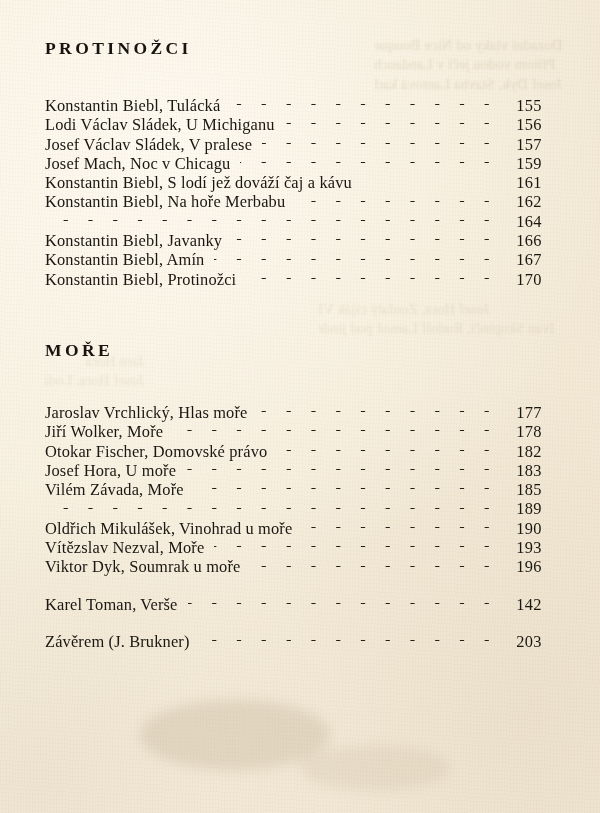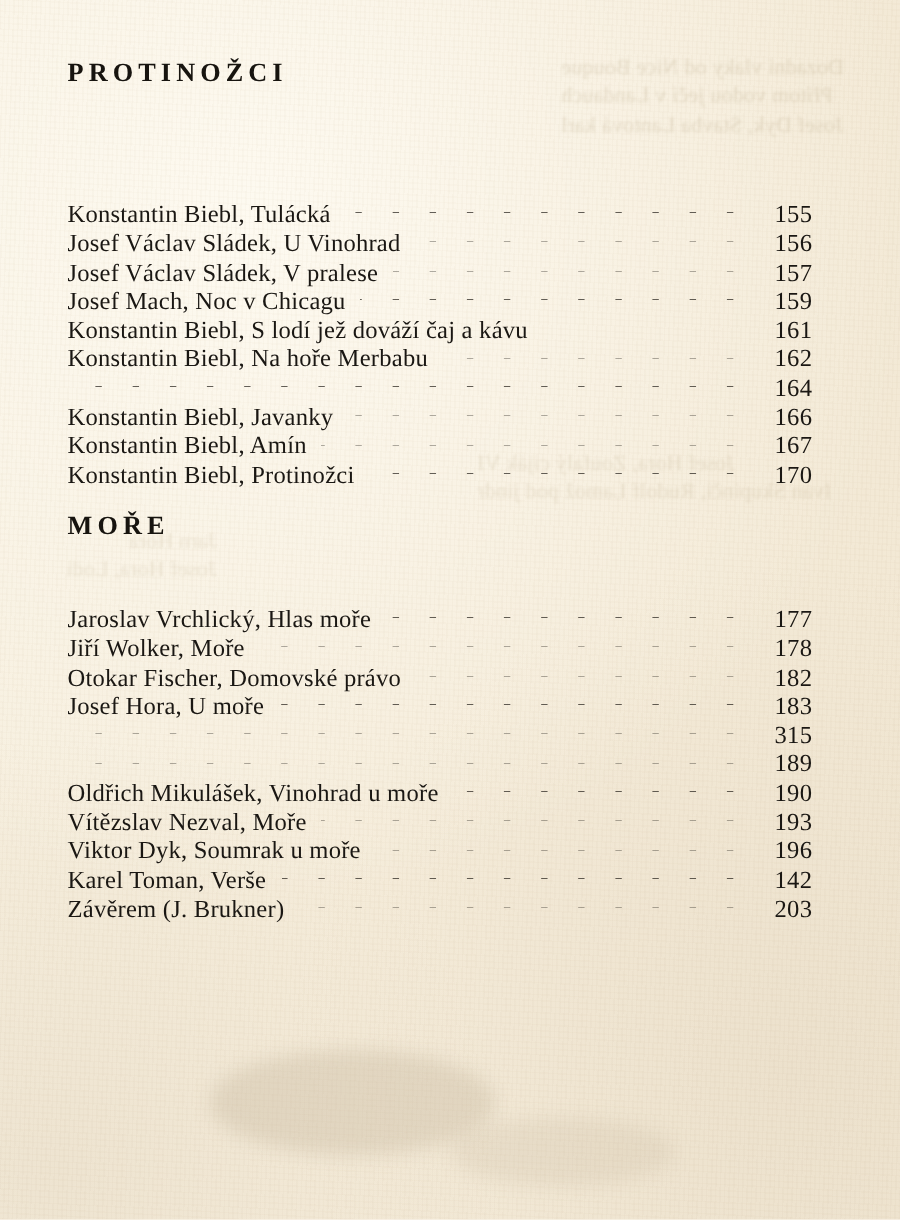--- a/index.html
+++ b/index.html
@@ -79,31 +79,31 @@
     color: #17140f;
   }
   #title-protinozci { top: 38px; }
   #title-more       { top: 340px; }
 
   .toc {
     position: absolute;
     left: 45px;
     width: 510px;
   }
-  #toc-protinozci { top: 96px; margin-top: 37px; }
+  #toc-protinozci { top: 96px; }
   #toc-more       { top: 403px; }
 
   .entry {
     display: flex;
     align-items: baseline;
     height: 19.3px;
     font-size: 16.4px;
     white-space: nowrap;
   }
-  .entry.gap-before { }
+  .entry.gap-before { margin-top: 18px; }
 
   .entry-label {
     flex: 0 0 auto;
     letter-spacing: .15px;
   }
   .entry-leader {
     flex: 1 1 auto;
     overflow: hidden;
     margin: 0 6px 0 10px;
     position: relative;
@@ -153,21 +153,21 @@
 
   <div class="section-title" id="title-protinozci">PROTINOŽCI</div>
 
   <div class="toc" id="toc-protinozci">
       <div class="entry">
         <span class="entry-label">Konstantin Biebl, Tulácká</span>
         <span class="entry-leader"></span>
         <span class="entry-page">155</span>
       </div>
       <div class="entry">
-        <span class="entry-label">Josef Václav Sládek, U Vinohrad</span>
+        <span class="entry-label">Lodi Václav Sládek, U Michiganu</span>
         <span class="entry-leader"></span>
         <span class="entry-page">156</span>
       </div>
       <div class="entry">
         <span class="entry-label">Josef Václav Sládek, V pralese</span>
         <span class="entry-leader"></span>
         <span class="entry-page">157</span>
       </div>
       <div class="entry">
         <span class="entry-label">Josef Mach, Noc v Chicagu</span>
@@ -222,22 +222,23 @@
         <span class="entry-label">Otokar Fischer, Domovské právo</span>
         <span class="entry-leader"></span>
         <span class="entry-page">182</span>
       </div>
       <div class="entry">
         <span class="entry-label">Josef Hora, U moře</span>
         <span class="entry-leader"></span>
         <span class="entry-page">183</span>
       </div>
       <div class="entry">
-        <span class="entry-leader"></span>
-        <span class="entry-page">315</span>
+        <span class="entry-label">Vilém Závada, Moře</span>
+        <span class="entry-leader"></span>
+        <span class="entry-page">185</span>
       </div>
       <div class="entry">
         <span class="entry-leader"></span>
         <span class="entry-page">189</span>
       </div>
       <div class="entry">
         <span class="entry-label">Oldřich Mikulášek, Vinohrad u moře</span>
         <span class="entry-leader"></span>
         <span class="entry-page">190</span>
       </div>

